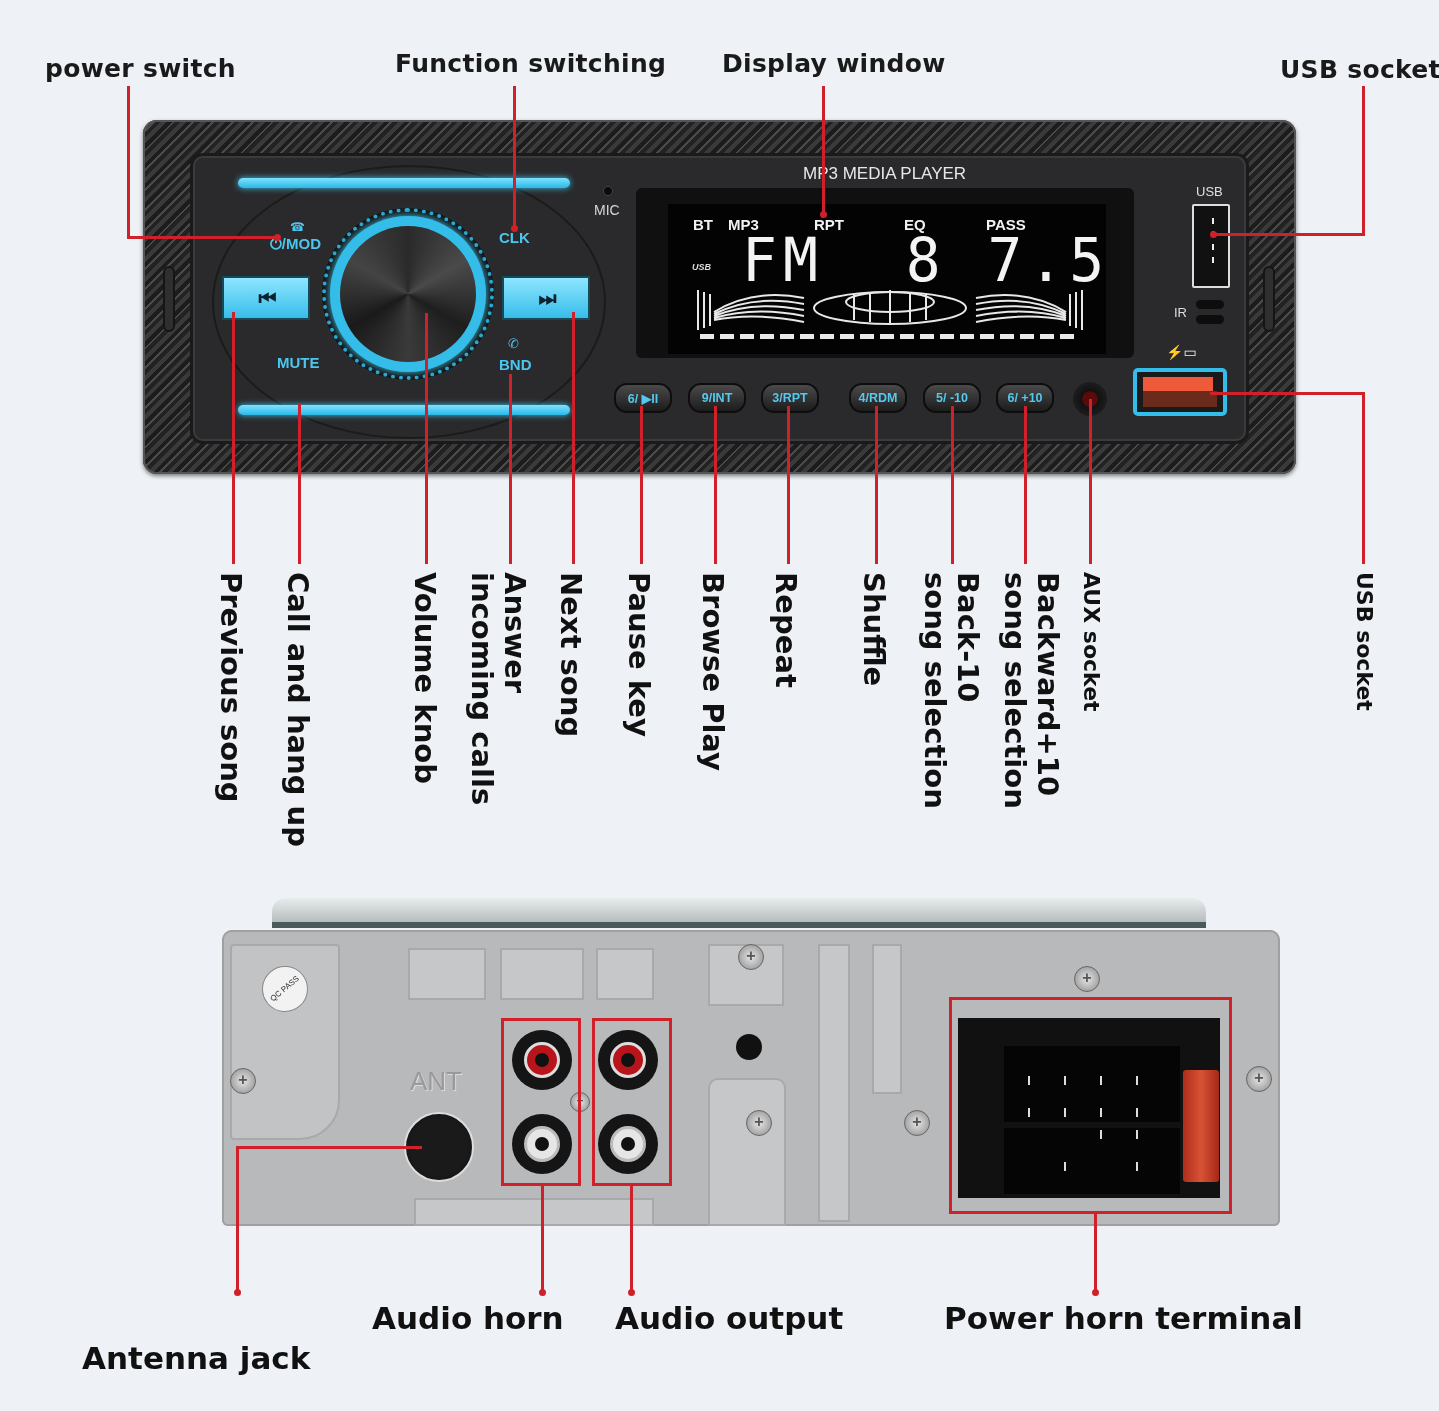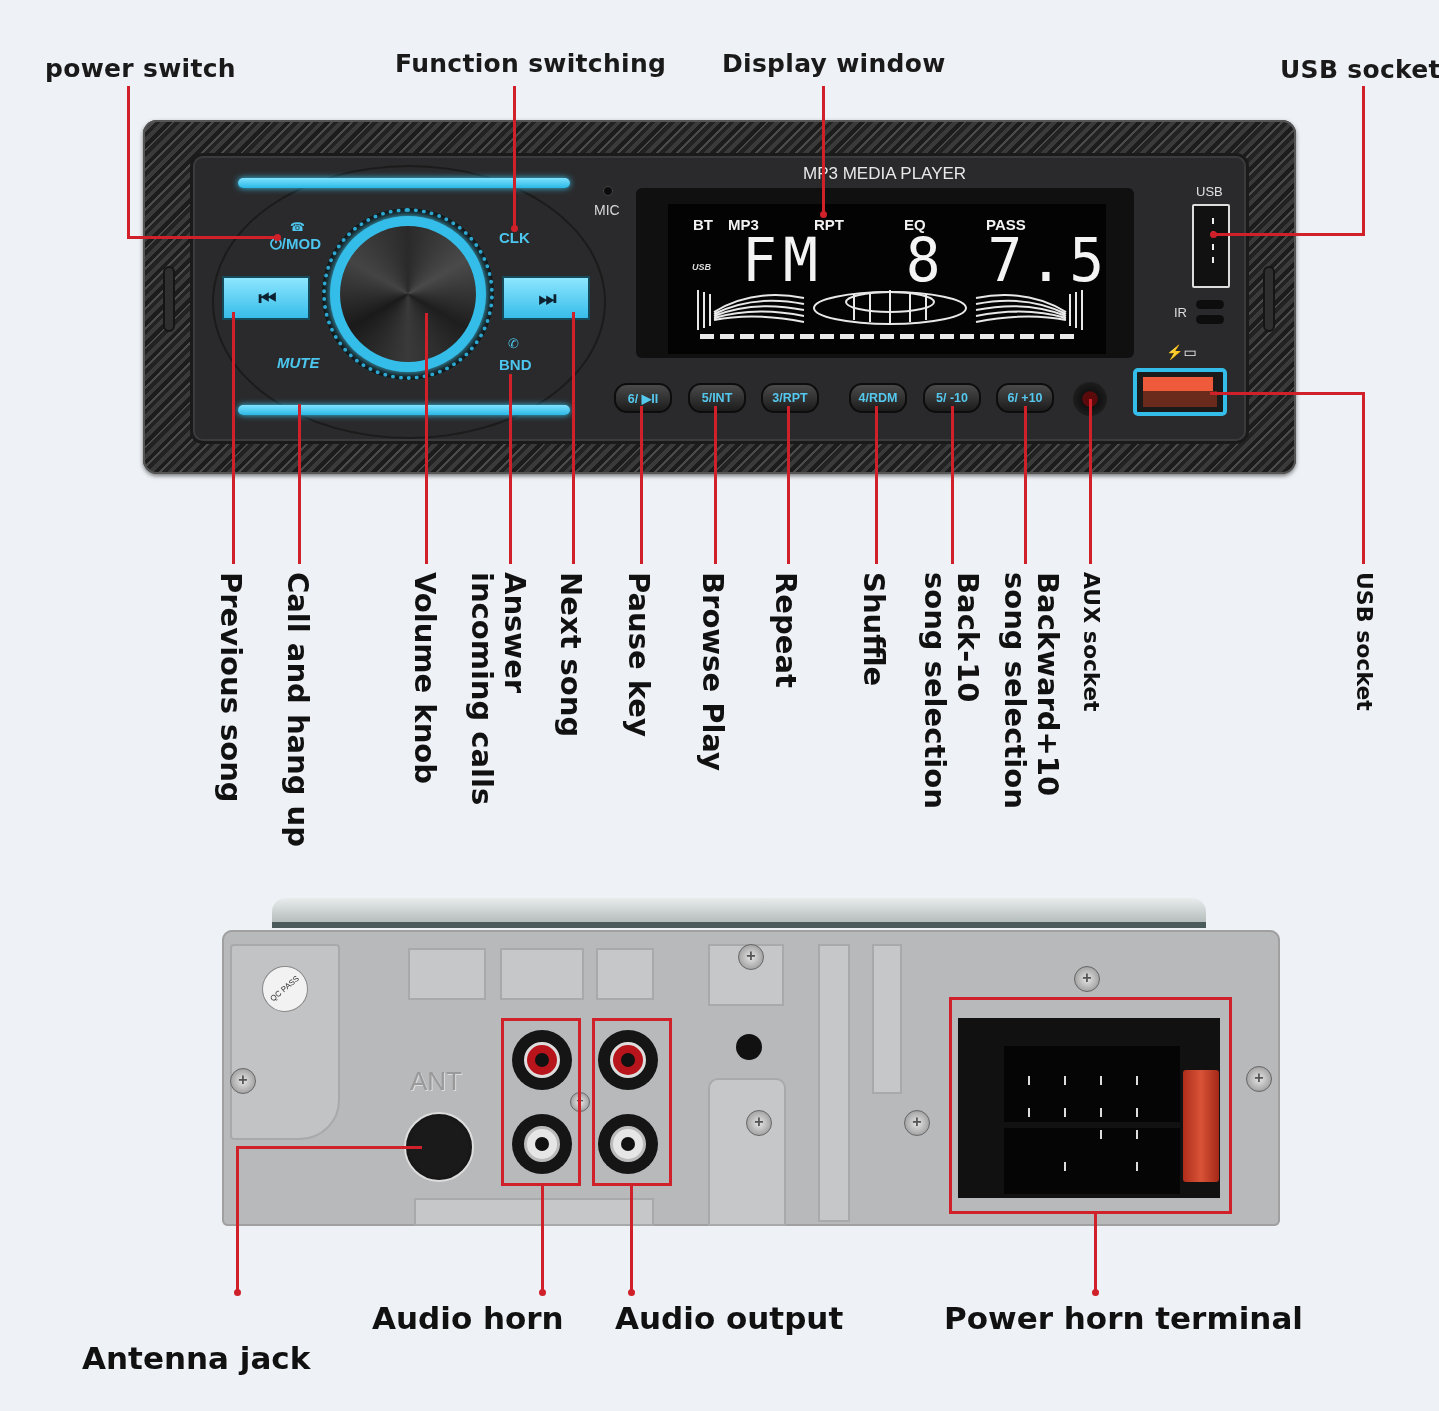--- a/index.html
+++ b/index.html
@@ -66,21 +66,21 @@
 <div class="cyanbtn" style="left:222px;top:276px;">
   <span>⏮</span>
 </div>
 <div class="cyanbtn" style="left:502px;top:276px;">
   <span>⏭</span>
 </div>
 
 <div class="abs" style="left:290px;top:220px;color:#4cc6ee;font-size:12px;">☎</div>
 <div class="cytext" style="left:270px;top:235px;">⏻/MOD</div>
 <div class="cytext" style="left:499px;top:229px;">CLK</div>
-<div class="cytext" style="left:277px;top:354px;font-style:italic;">MUTE</div>
+<div class="cytext" style="left:277px;top:354px;">MUTE</div>
 <div class="abs" style="left:508px;top:336px;color:#4cc6ee;font-size:13px;">✆</div>
 <div class="cytext" style="left:499px;top:356px;">BND</div>
 
 <div id="knob-ring"></div>
 <div id="knob-glow"></div>
 <div id="knob"></div>
 
 <div class="abs" style="left:603px;top:186px;width:8px;height:8px;border-radius:50%;background:#0b0b0b;border:1px solid #444;"></div>
 <div class="abs" style="left:594px;top:202px;color:#d8d8d8;font-size:14px;">MIC</div>
 
@@ -123,21 +123,21 @@
       <rect x="266" y="50" width="14" height="5"></rect>
       <rect x="286" y="50" width="14" height="5"></rect>
       <rect x="306" y="50" width="14" height="5"></rect>
       <rect x="326" y="50" width="14" height="5"></rect>
       <rect x="346" y="50" width="14" height="5"></rect>
       <rect x="366" y="50" width="14" height="5"></rect>
   </g>
 </svg>
 
 <div class="pill" style="left:614px;">6/ ▶II</div>
-<div class="pill" style="left:688px;">5/INT</div>
+<div class="pill" style="left:688px;">9/INT</div>
 <div class="pill" style="left:761px;">3/RPT</div>
 <div class="pill" style="left:849px;">4/RDM</div>
 <div class="pill" style="left:923px;">5/ -10</div>
 <div class="pill" style="left:996px;">6/ +10</div>
 
 <div class="abs" style="left:1073px;top:382px;width:34px;height:34px;border-radius:50%;background:radial-gradient(#5a0a0a 0 30%,#111 34%,#1d1d1d 70%,#333);"></div>
 
 <div class="abs" style="left:1196px;top:184px;color:#e0e0e0;font-size:13px;">USB</div>
 <div class="abs" style="left:1192px;top:204px;width:34px;height:80px;border:2px solid #ddd;border-radius:2px;background:#111;">
   <div class="abs" style="left:18px;top:12px;width:2px;height:52px;background:repeating-linear-gradient(#eee 0 6px,transparent 6px 13px);"></div>

